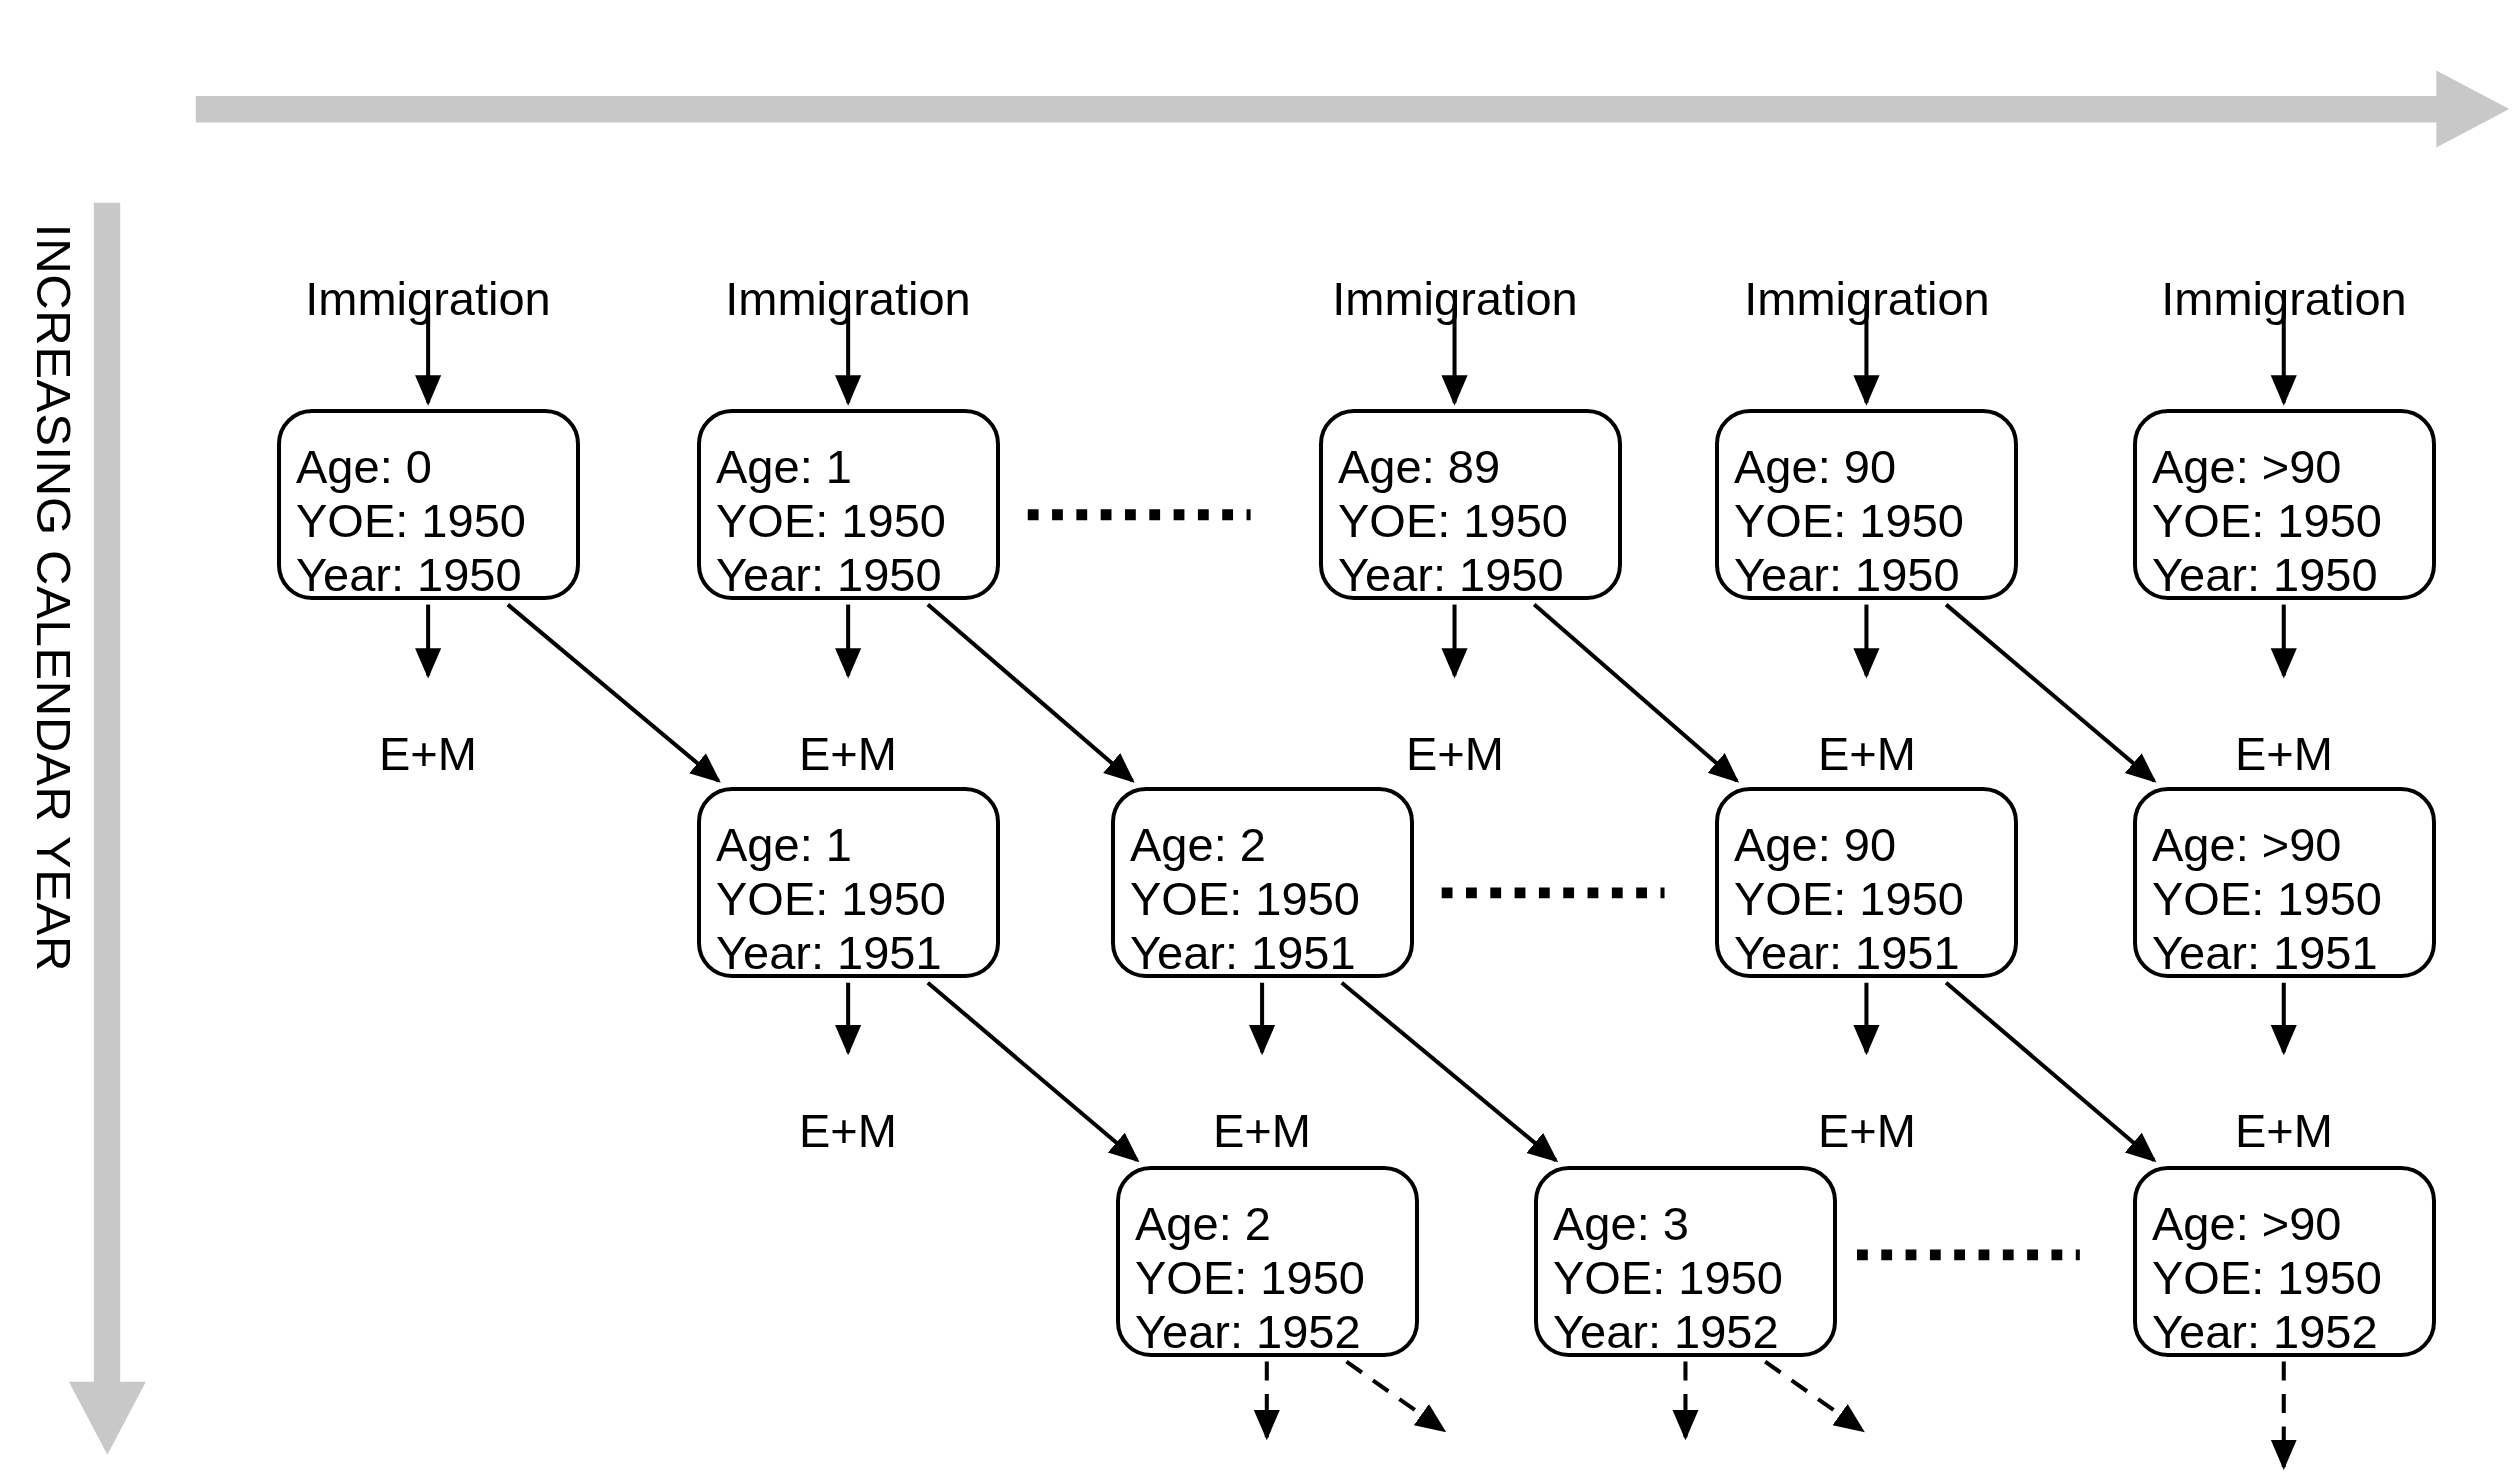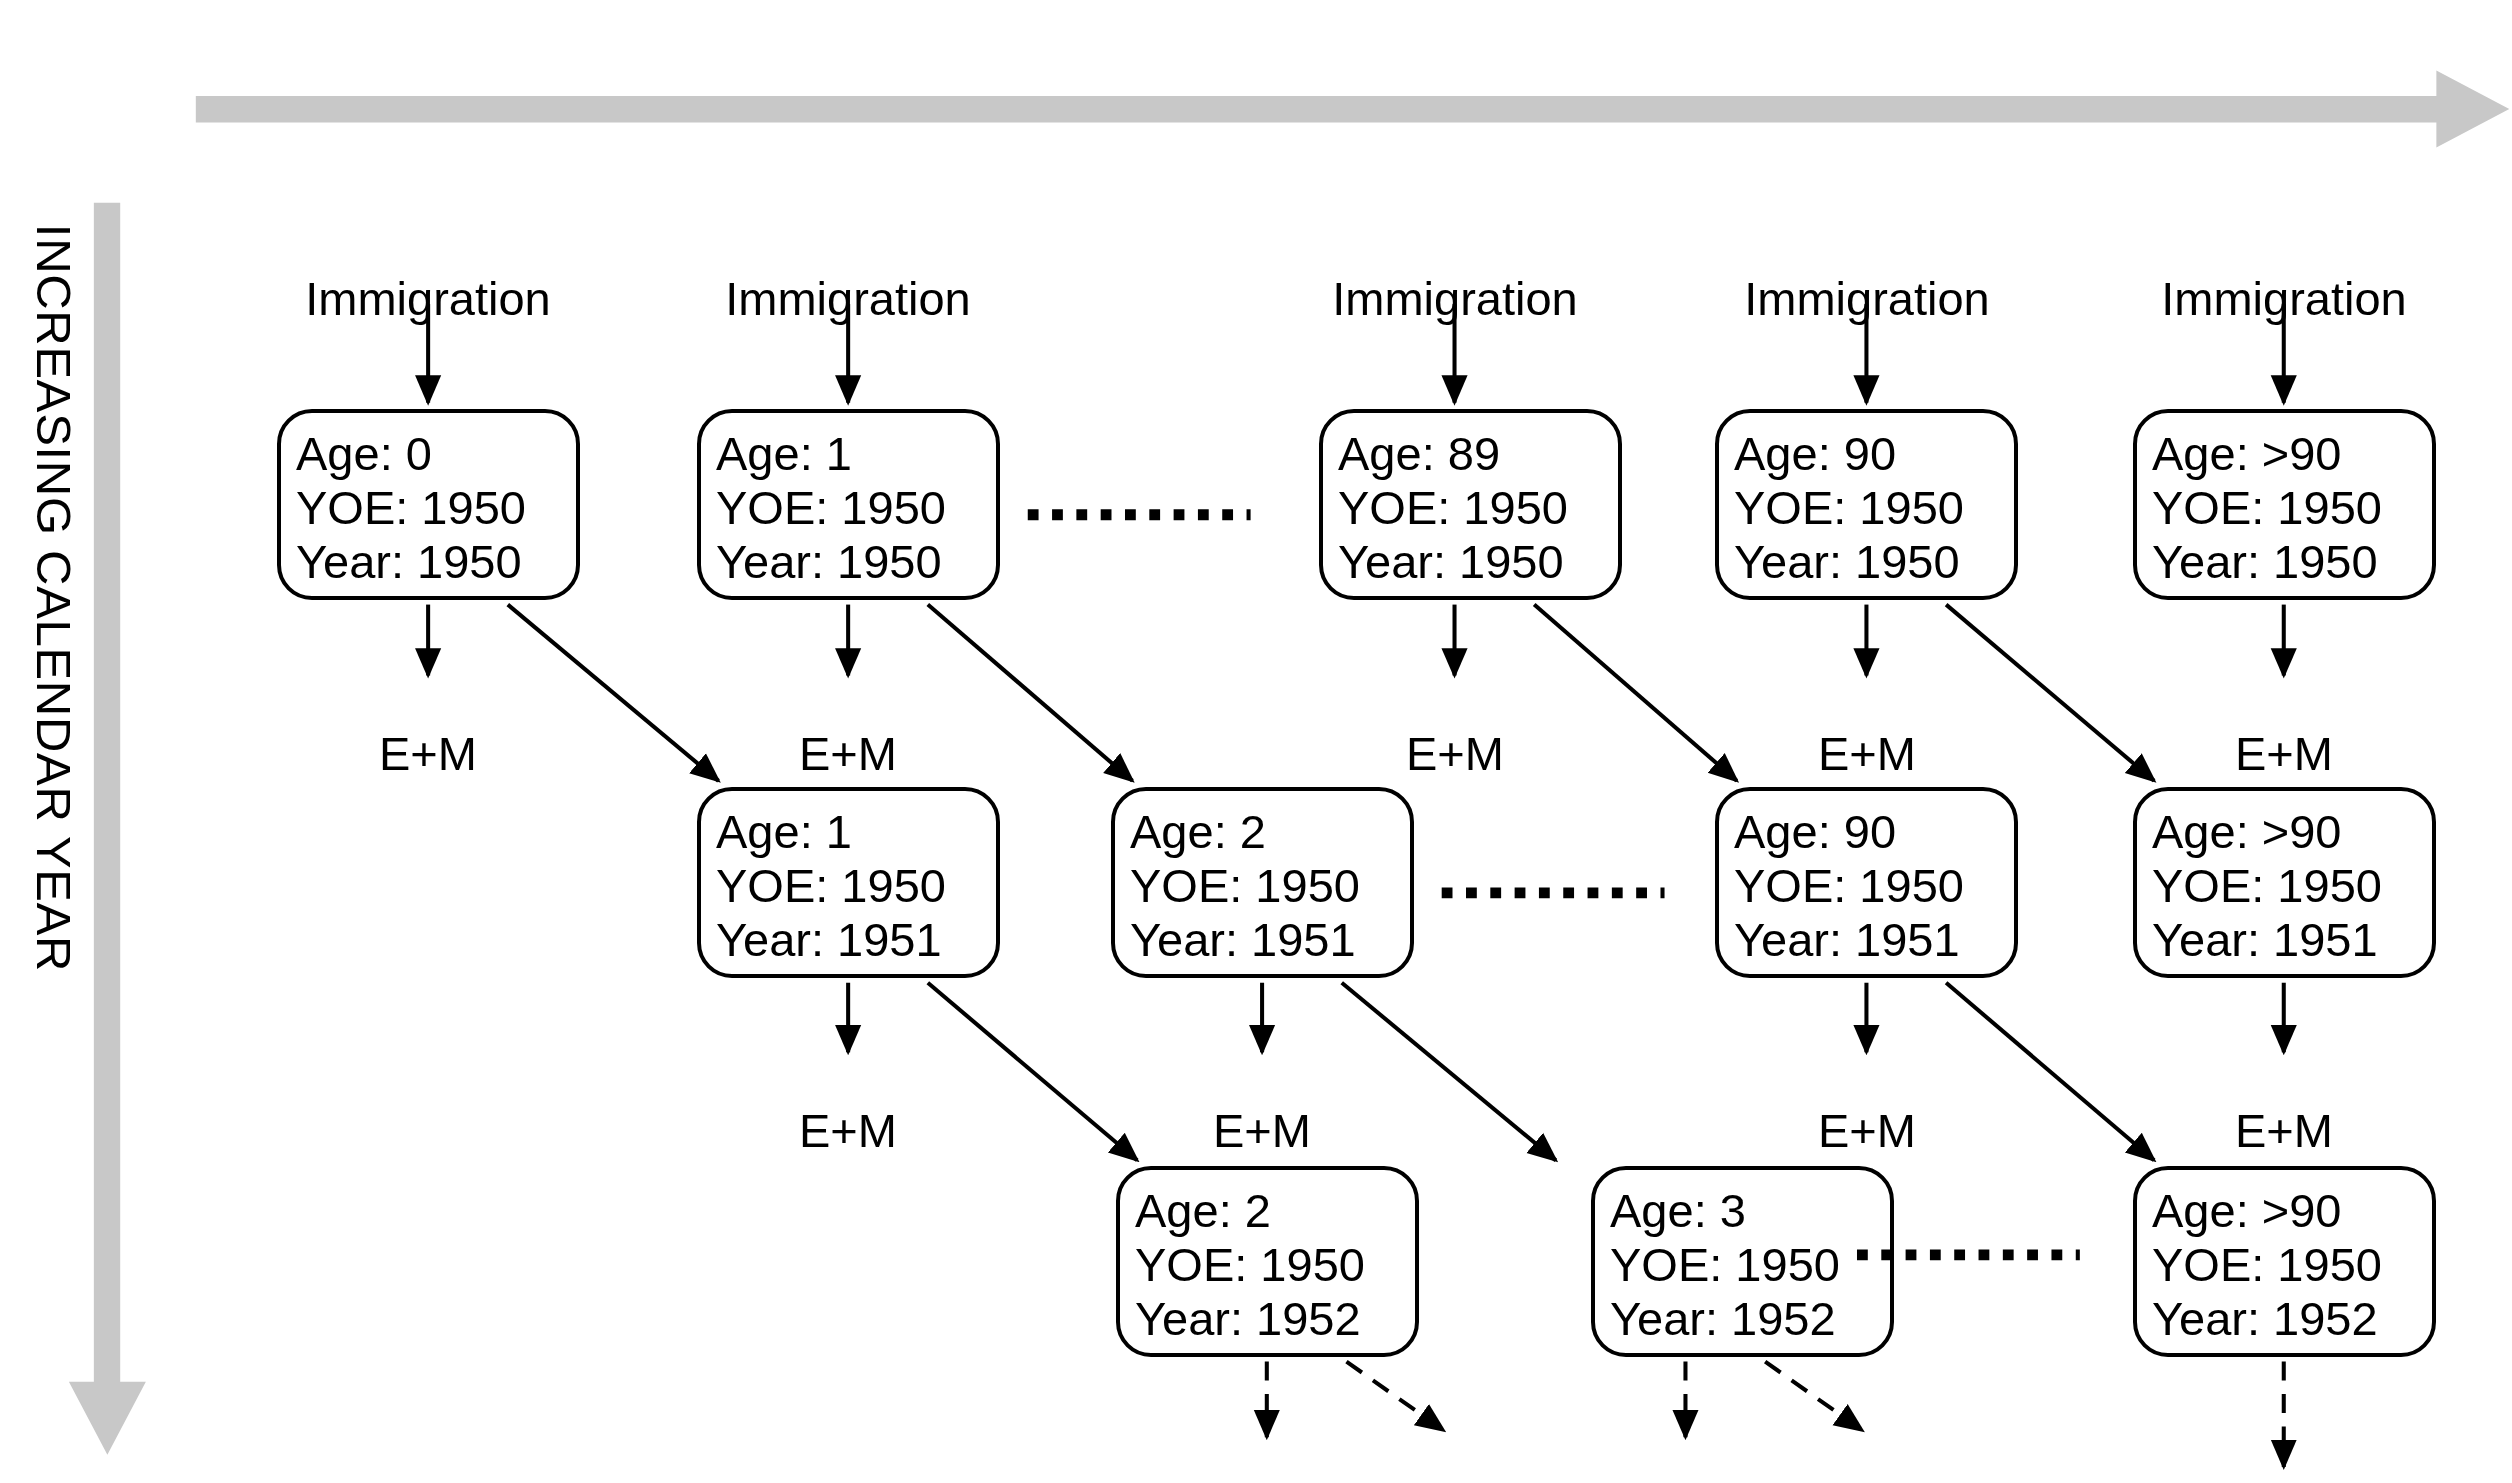--- a/index.html
+++ b/index.html
@@ -27,21 +27,21 @@
     letter-spacing: 0.7px;
     white-space: nowrap;
   }
   .node {
     position: absolute;
     width: 303px; height: 191px;
     box-sizing: border-box;
     border: 4.7px solid #000;
     border-radius: 35px;
     background: #fff;
-    padding: 14px 4px 0 15px;
+    padding: 27px 4px 0 15px;
     font-size: 47px;
     line-height: 54px;
   }
   .node .ln { white-space: nowrap; }
   .flabel {
     position: absolute;
     transform: translateX(-50%);
     font-size: 47px;
     line-height: 47px;
     white-space: nowrap;
@@ -103,21 +103,21 @@
     <div class="ln">Age: &gt;90</div>
     <div class="ln">YOE: 1950</div>
     <div class="ln">Year: 1951</div>
   </div>
 
   <div class="node" style="left:1116px; top:1166px;">
     <div class="ln">Age: 2</div>
     <div class="ln">YOE: 1950</div>
     <div class="ln">Year: 1952</div>
   </div>
-  <div class="node" style="left:1591px; top:1166px;">
+  <div class="node" style="left:1534px; top:1166px;">
     <div class="ln">Age: 3</div>
     <div class="ln">YOE: 1950</div>
     <div class="ln">Year: 1952</div>
   </div>
   <div class="node" style="left:2133px; top:1166px;">
     <div class="ln">Age: &gt;90</div>
     <div class="ln">YOE: 1950</div>
     <div class="ln">Year: 1952</div>
   </div>
 

